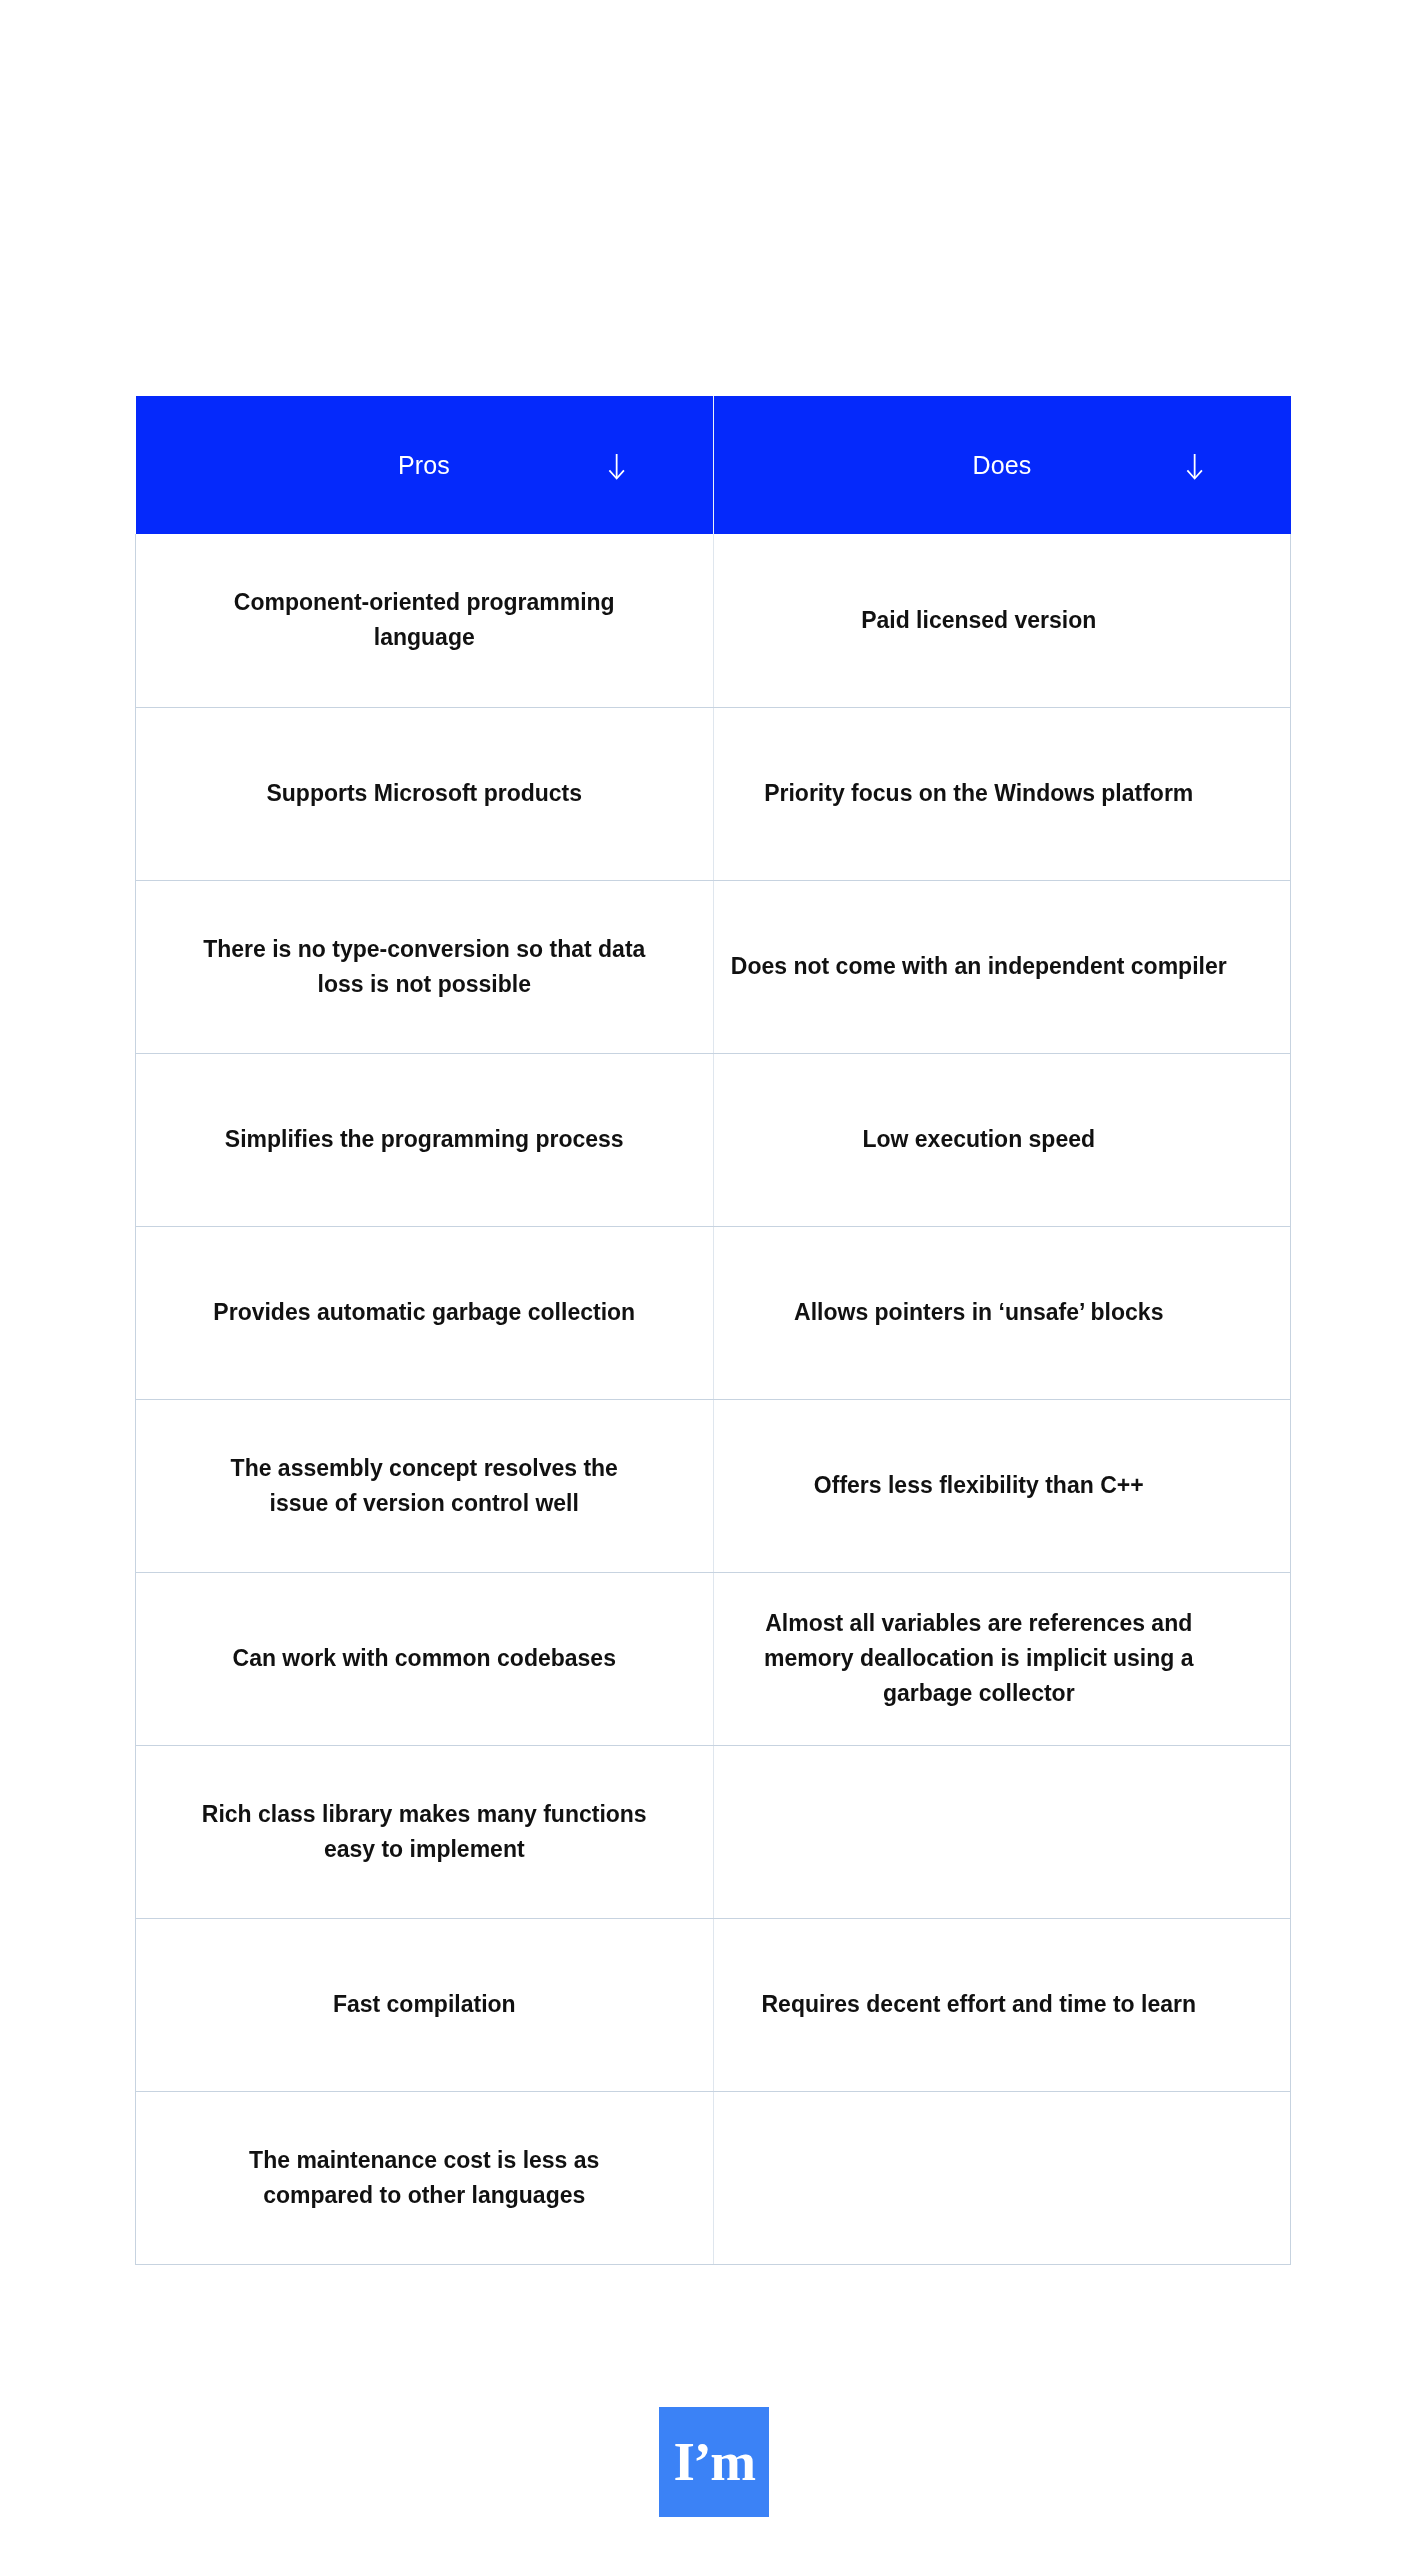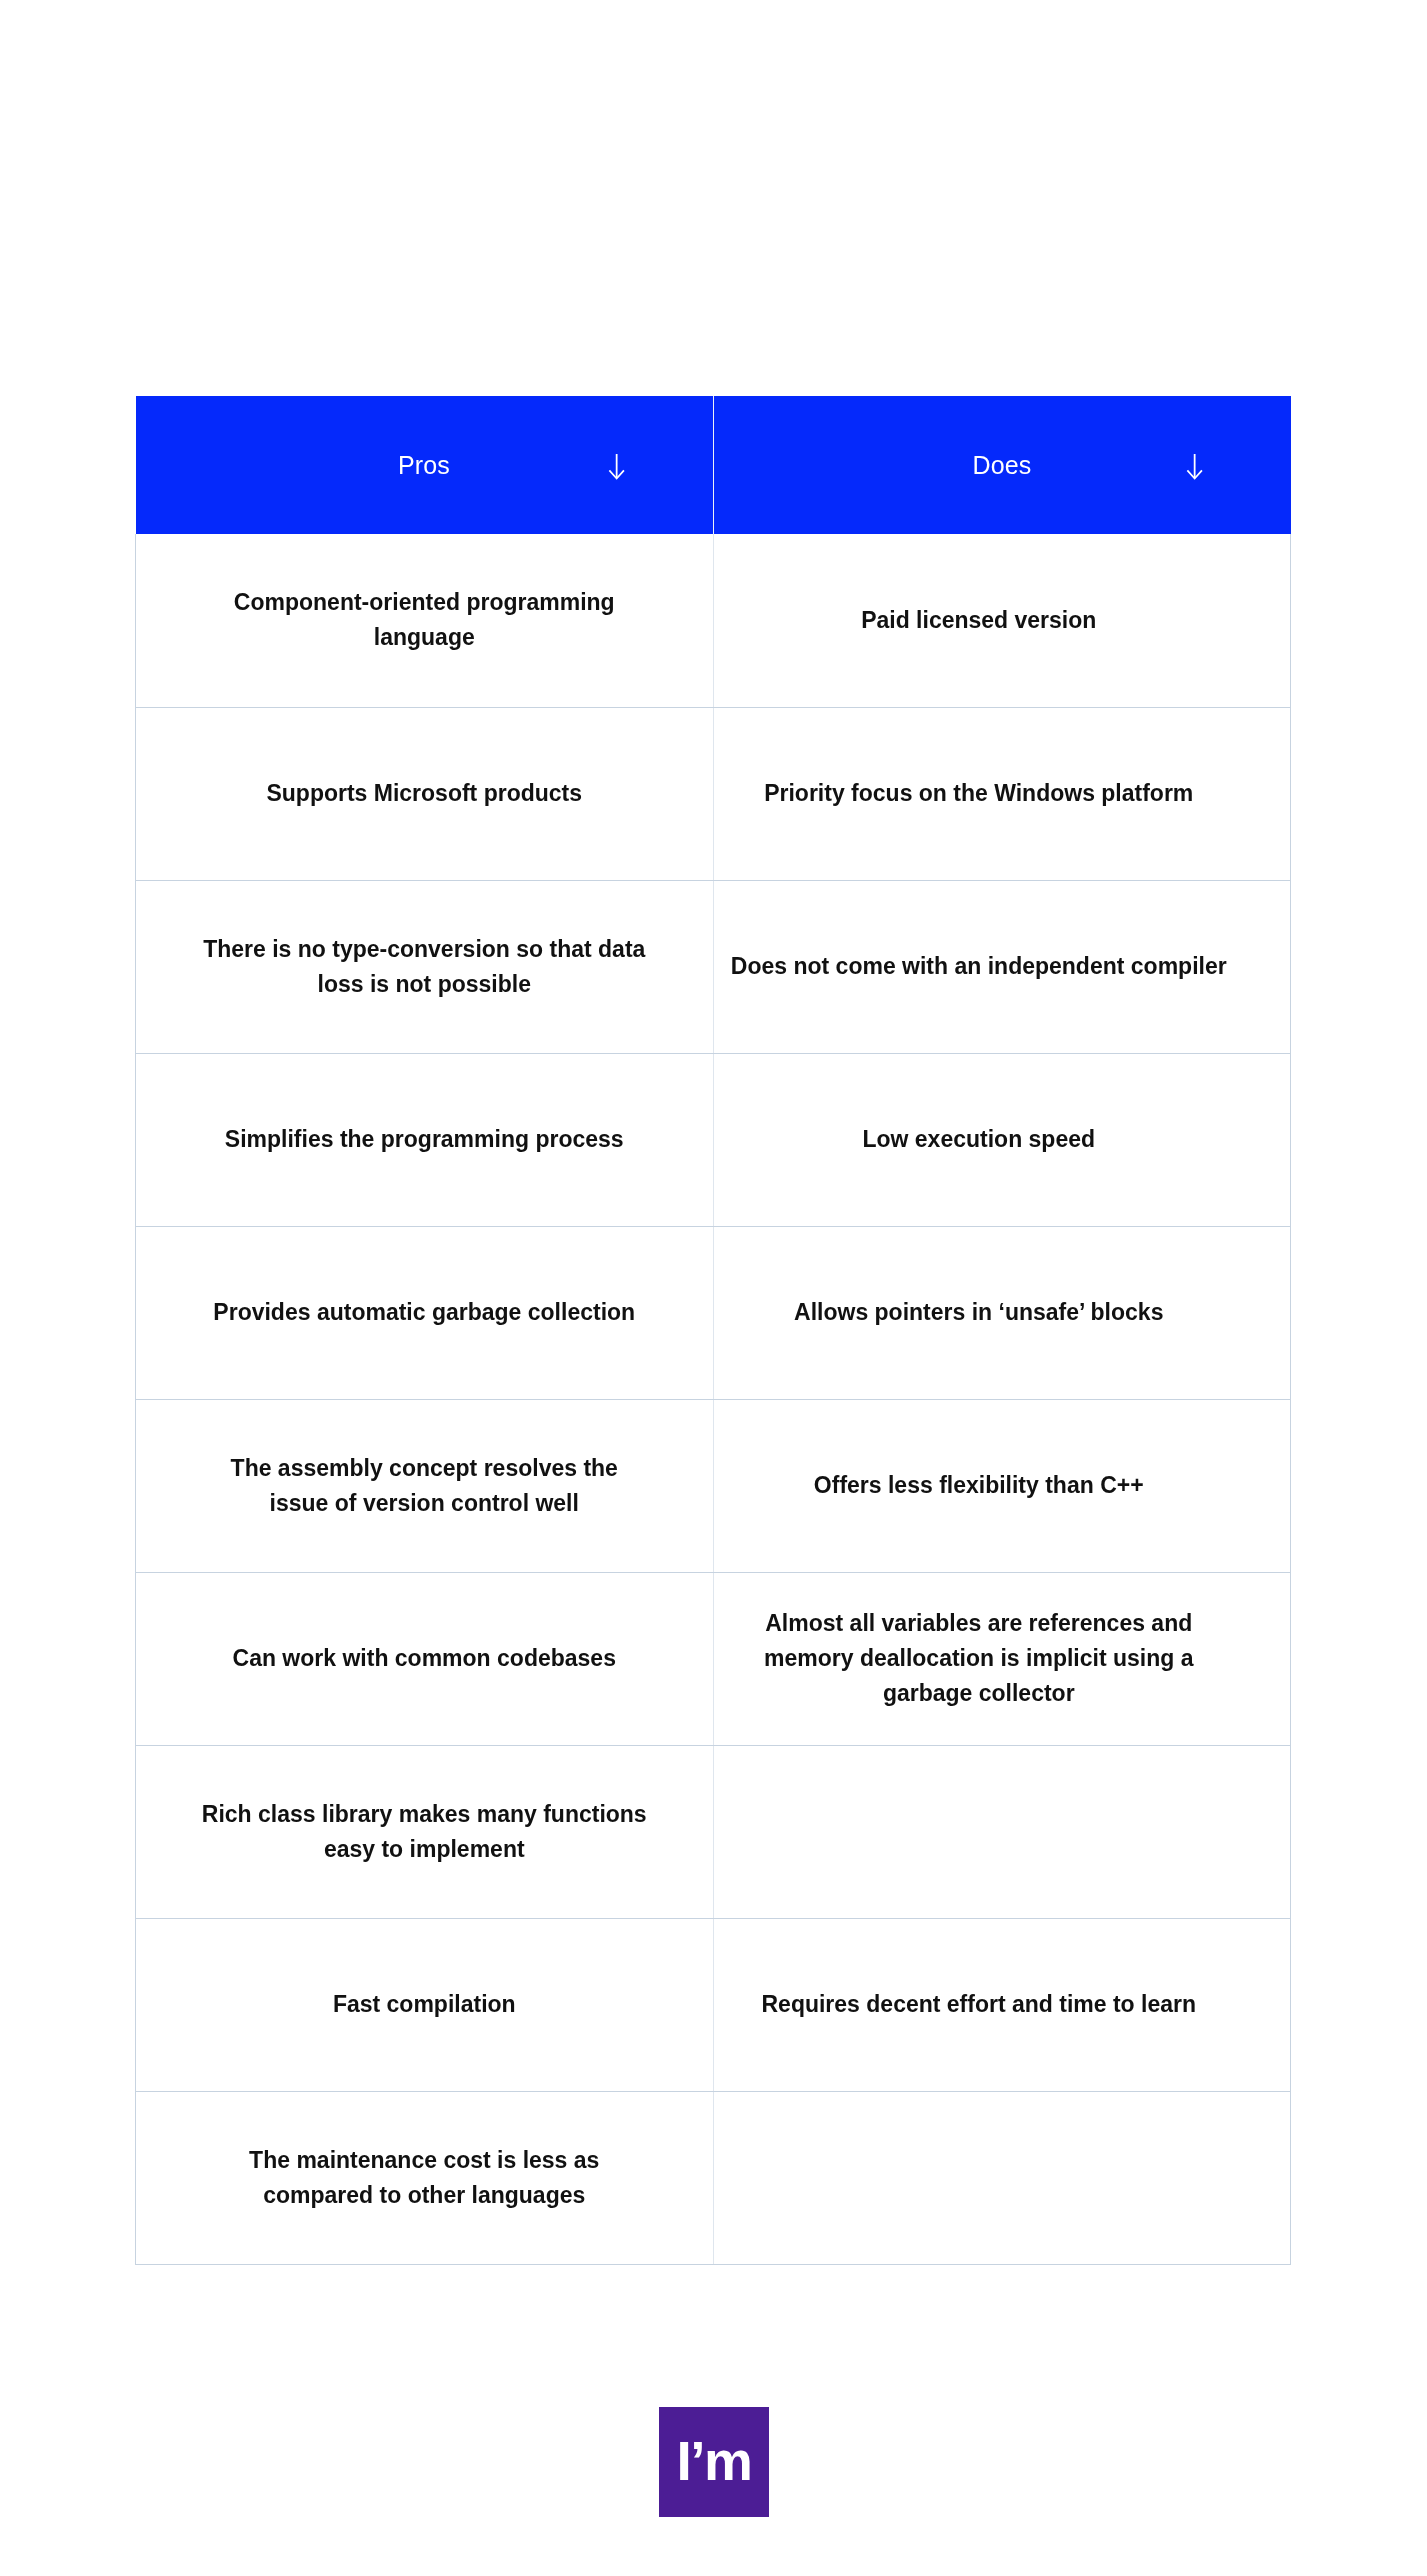--- a/index.html
+++ b/index.html
@@ -137,21 +137,22 @@
     width: 1428px;
     text-align: center;
   }
 
   .logo-badge {
     display: inline-flex;
     align-items: center;
     justify-content: center;
     width: 110px;
     height: 110px;
-    background: #4c1d95;
+    background: #3b82f6;
+    font-family: Liberation Serif, serif;
   }
 
   .logo-text {
     color: #ffffff;
     font-size: 55px;
     font-weight: 700;
     line-height: 1;
     letter-spacing: -1.5px;
     transform: translateY(-1.5px);
   }

